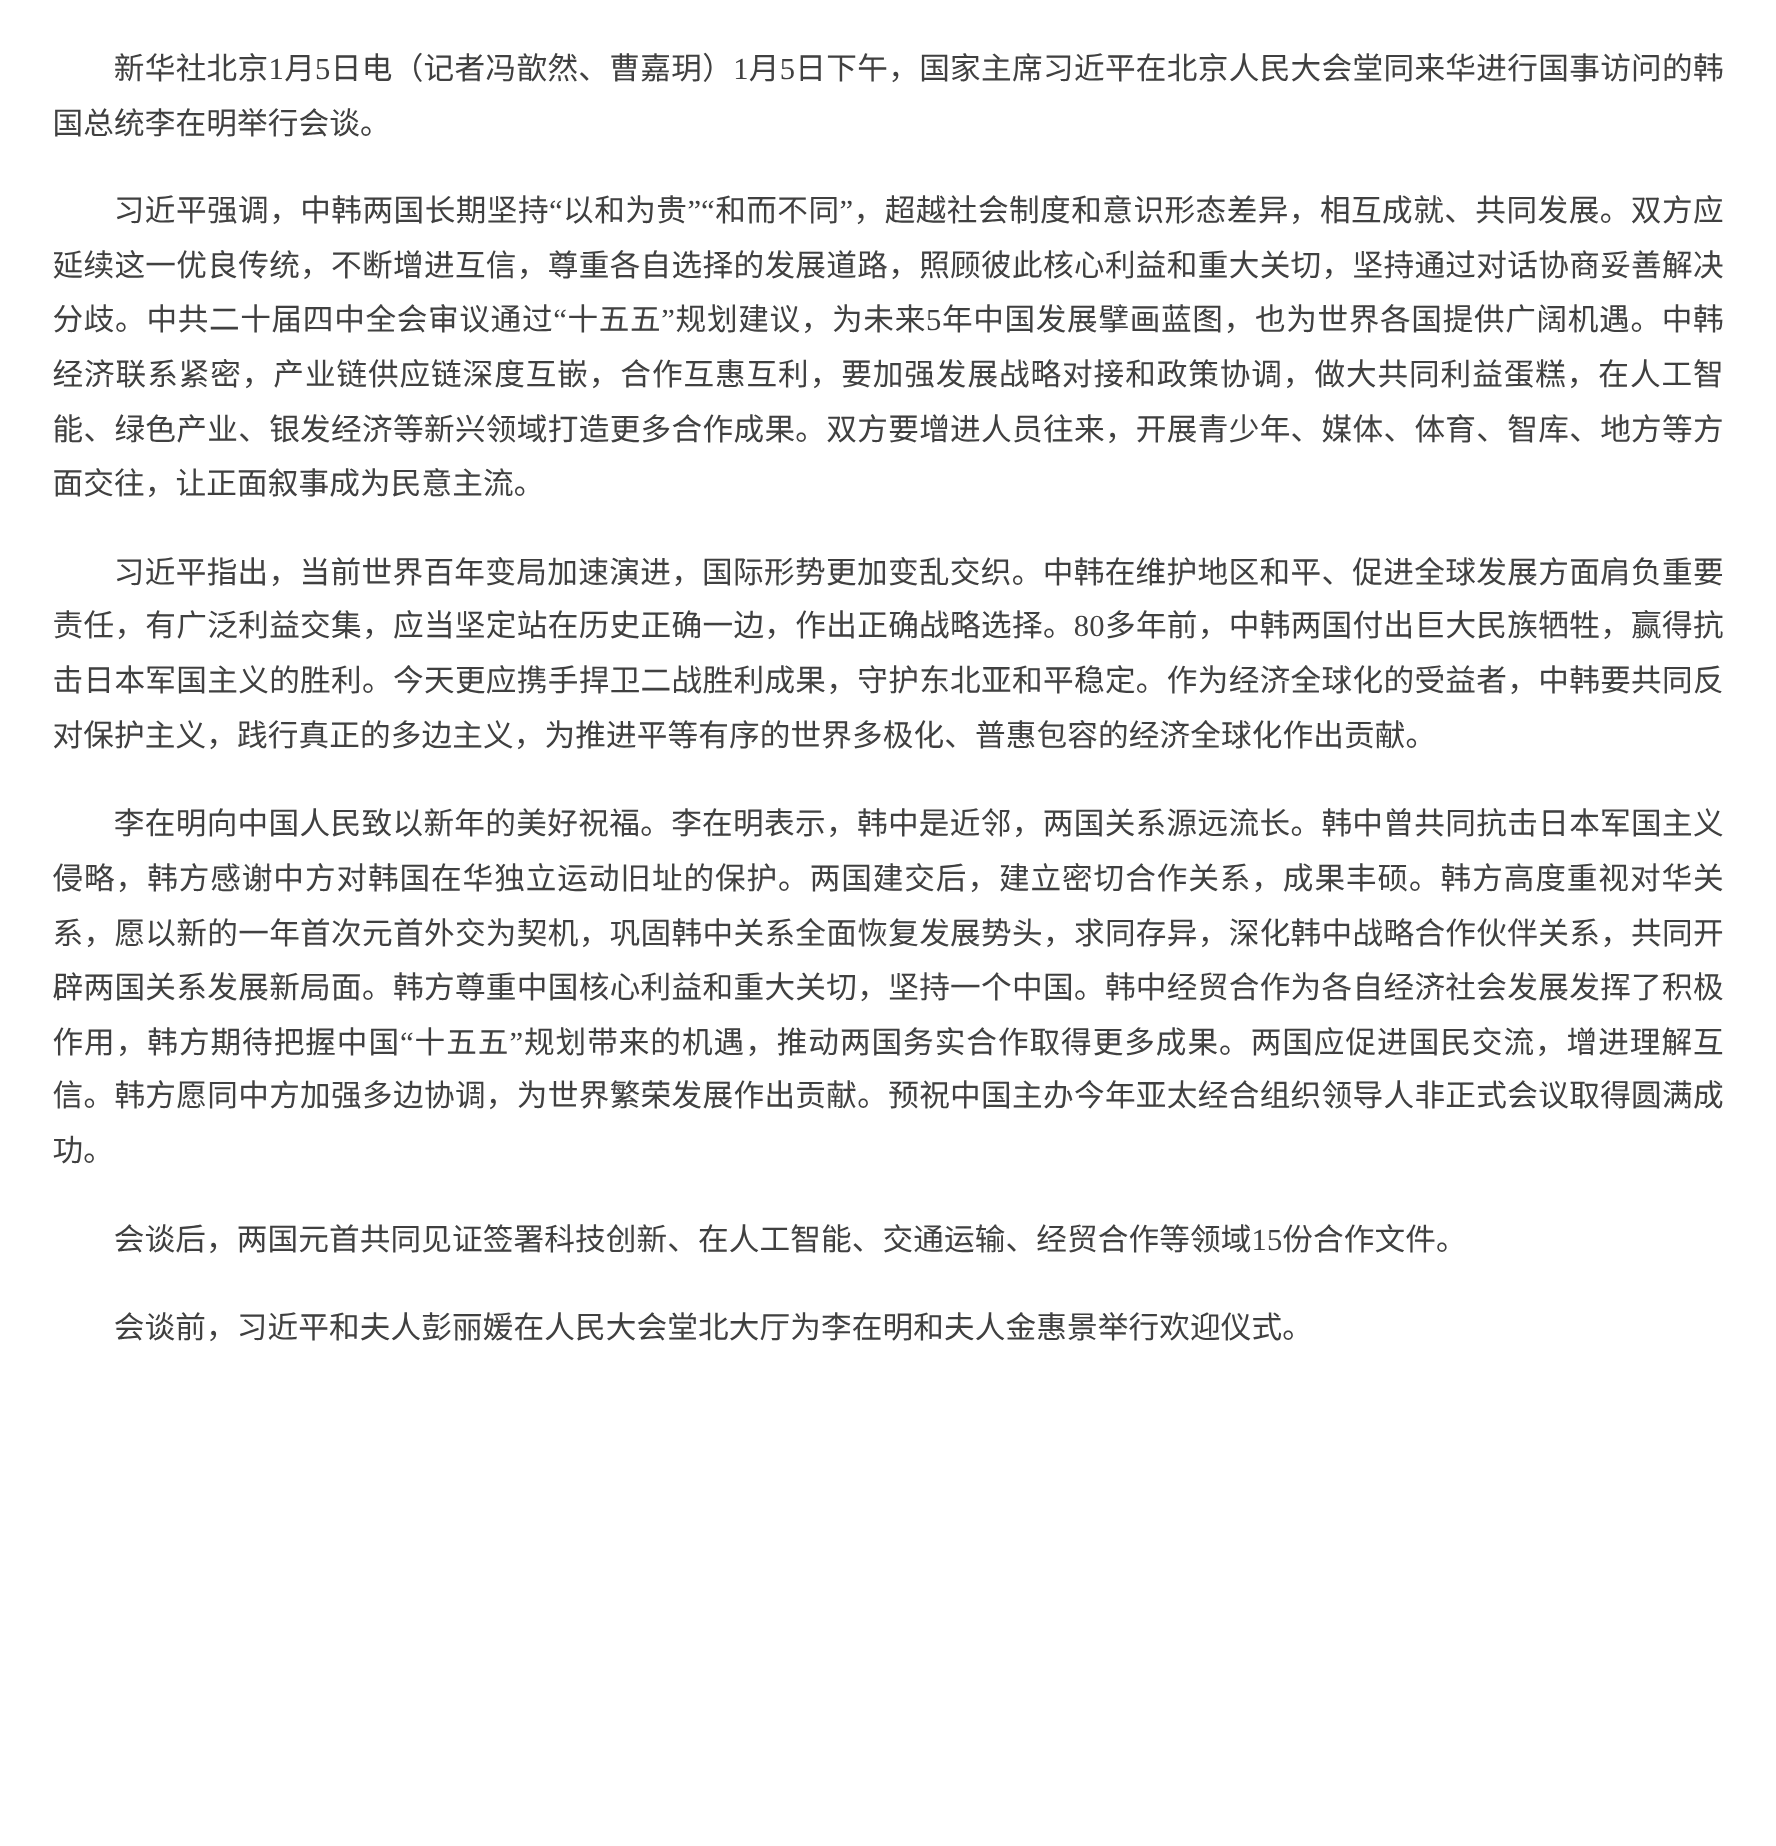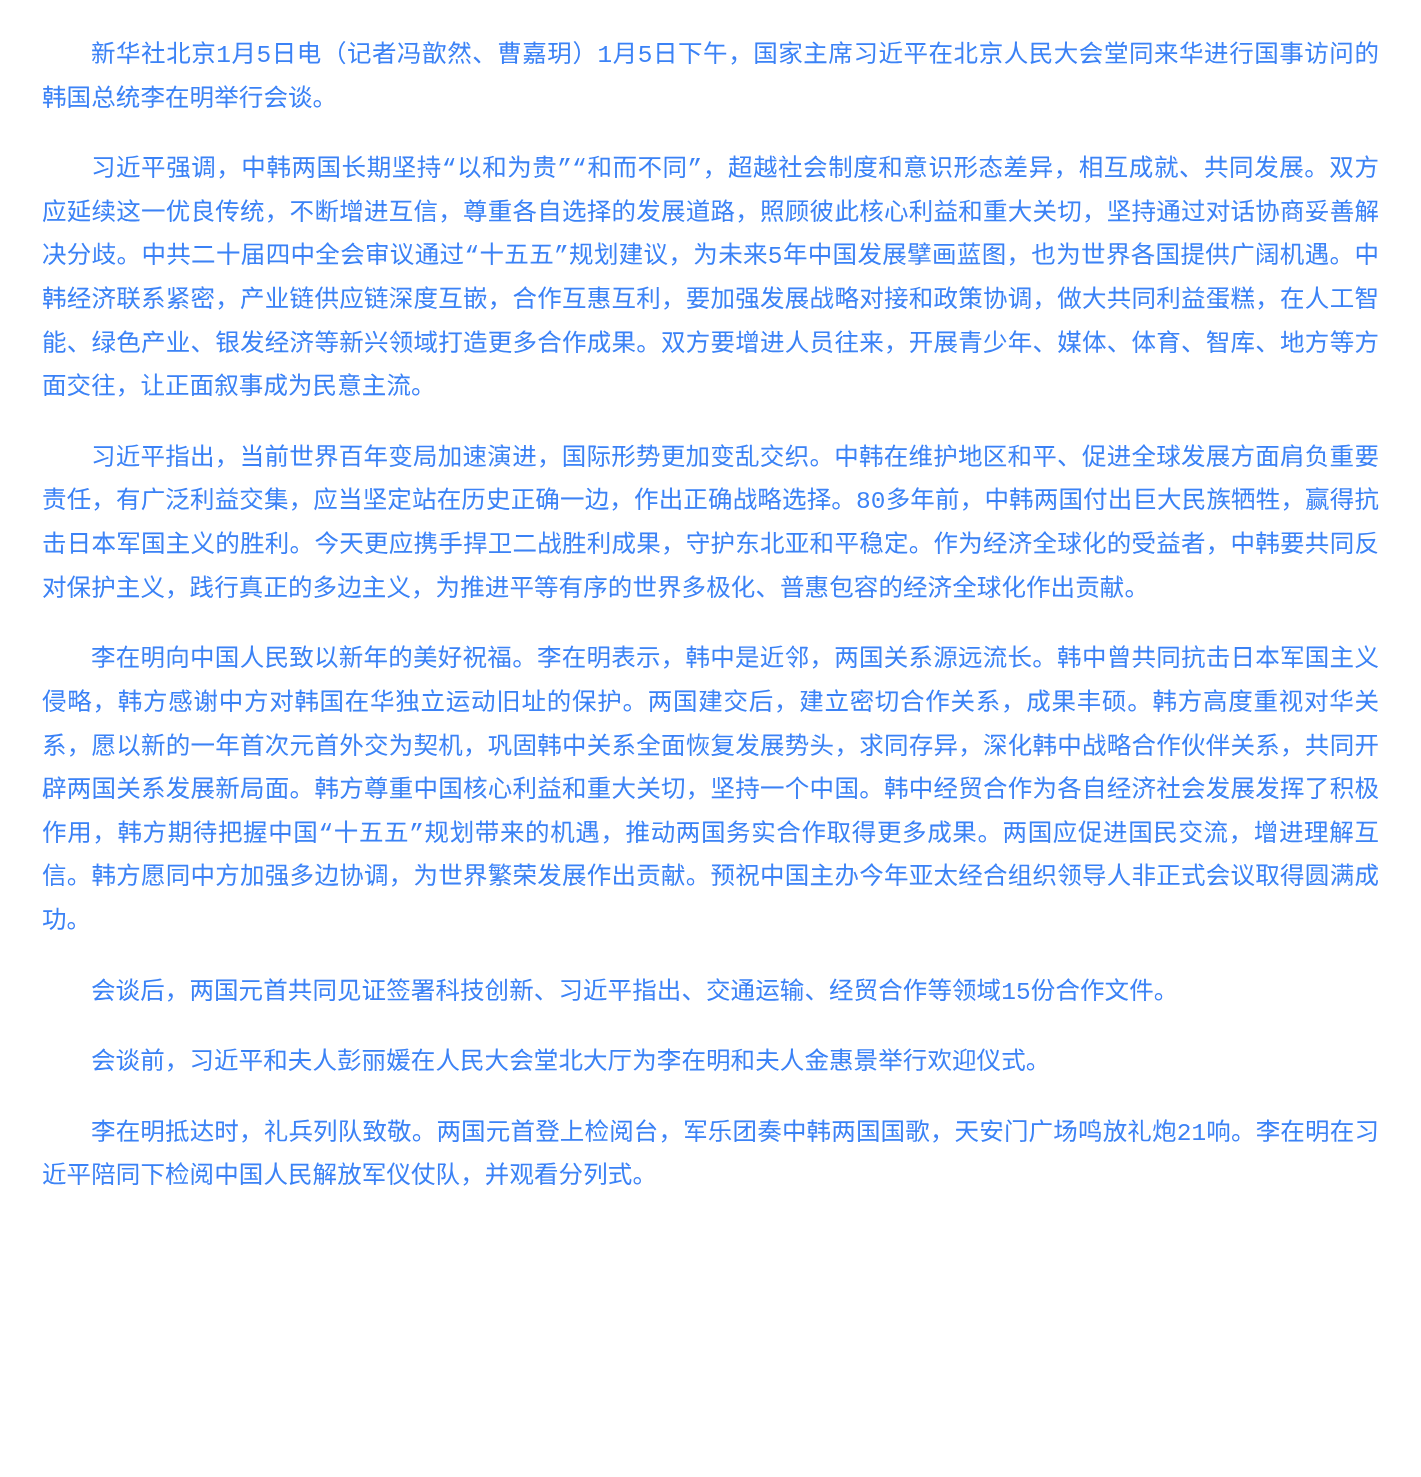--- a/index.html
+++ b/index.html
@@ -19,32 +19,31 @@
     padding: 34px 42px 20px 42px;
   }
   .para {
     margin: 0 0 27px 0;
     font-size: 24.5px;
     line-height: 1.78;
     text-align: justify;
     text-justify: inter-ideograph;
     text-indent: 2em;
     letter-spacing: 0.1px;
-    color: #3b82f6;
-    font-family: Liberation Mono, monospace;
+    color: #404040;
+    font-family: Liberation Serif, serif;
   }
   .para:last-child {
     margin-bottom: 0;
   }
 </style>
 </head>
 <body>
 
 <article id="article">
   <p class="para">新华社北京1月5日电（记者冯歆然、曹嘉玥）1月5日下午，国家主席习近平在北京人民大会堂同来华进行国事访问的韩国总统李在明举行会谈。</p>
   <p class="para">习近平强调，中韩两国长期坚持“以和为贵”“和而不同”，超越社会制度和意识形态差异，相互成就、共同发展。双方应延续这一优良传统，不断增进互信，尊重各自选择的发展道路，照顾彼此核心利益和重大关切，坚持通过对话协商妥善解决分歧。中共二十届四中全会审议通过“十五五”规划建议，为未来5年中国发展擘画蓝图，也为世界各国提供广阔机遇。中韩经济联系紧密，产业链供应链深度互嵌，合作互惠互利，要加强发展战略对接和政策协调，做大共同利益蛋糕，在人工智能、绿色产业、银发经济等新兴领域打造更多合作成果。双方要增进人员往来，开展青少年、媒体、体育、智库、地方等方面交往，让正面叙事成为民意主流。</p>
   <p class="para">习近平指出，当前世界百年变局加速演进，国际形势更加变乱交织。中韩在维护地区和平、促进全球发展方面肩负重要责任，有广泛利益交集，应当坚定站在历史正确一边，作出正确战略选择。80多年前，中韩两国付出巨大民族牺牲，赢得抗击日本军国主义的胜利。今天更应携手捍卫二战胜利成果，守护东北亚和平稳定。作为经济全球化的受益者，中韩要共同反对保护主义，践行真正的多边主义，为推进平等有序的世界多极化、普惠包容的经济全球化作出贡献。</p>
   <p class="para">李在明向中国人民致以新年的美好祝福。李在明表示，韩中是近邻，两国关系源远流长。韩中曾共同抗击日本军国主义侵略，韩方感谢中方对韩国在华独立运动旧址的保护。两国建交后，建立密切合作关系，成果丰硕。韩方高度重视对华关系，愿以新的一年首次元首外交为契机，巩固韩中关系全面恢复发展势头，求同存异，深化韩中战略合作伙伴关系，共同开辟两国关系发展新局面。韩方尊重中国核心利益和重大关切，坚持一个中国。韩中经贸合作为各自经济社会发展发挥了积极作用，韩方期待把握中国“十五五”规划带来的机遇，推动两国务实合作取得更多成果。两国应促进国民交流，增进理解互信。韩方愿同中方加强多边协调，为世界繁荣发展作出贡献。预祝中国主办今年亚太经合组织领导人非正式会议取得圆满成功。</p>
-  <p class="para">会谈后，两国元首共同见证签署科技创新、习近平指出、交通运输、经贸合作等领域15份合作文件。</p>
+  <p class="para">会谈后，两国元首共同见证签署科技创新、在人工智能、交通运输、经贸合作等领域15份合作文件。</p>
   <p class="para">会谈前，习近平和夫人彭丽媛在人民大会堂北大厅为李在明和夫人金惠景举行欢迎仪式。</p>
-  <p class="para">李在明抵达时，礼兵列队致敬。两国元首登上检阅台，军乐团奏中韩两国国歌，天安门广场鸣放礼炮21响。李在明在习近平陪同下检阅中国人民解放军仪仗队，并观看分列式。</p>
 
 </article>
 
 </body></html>

